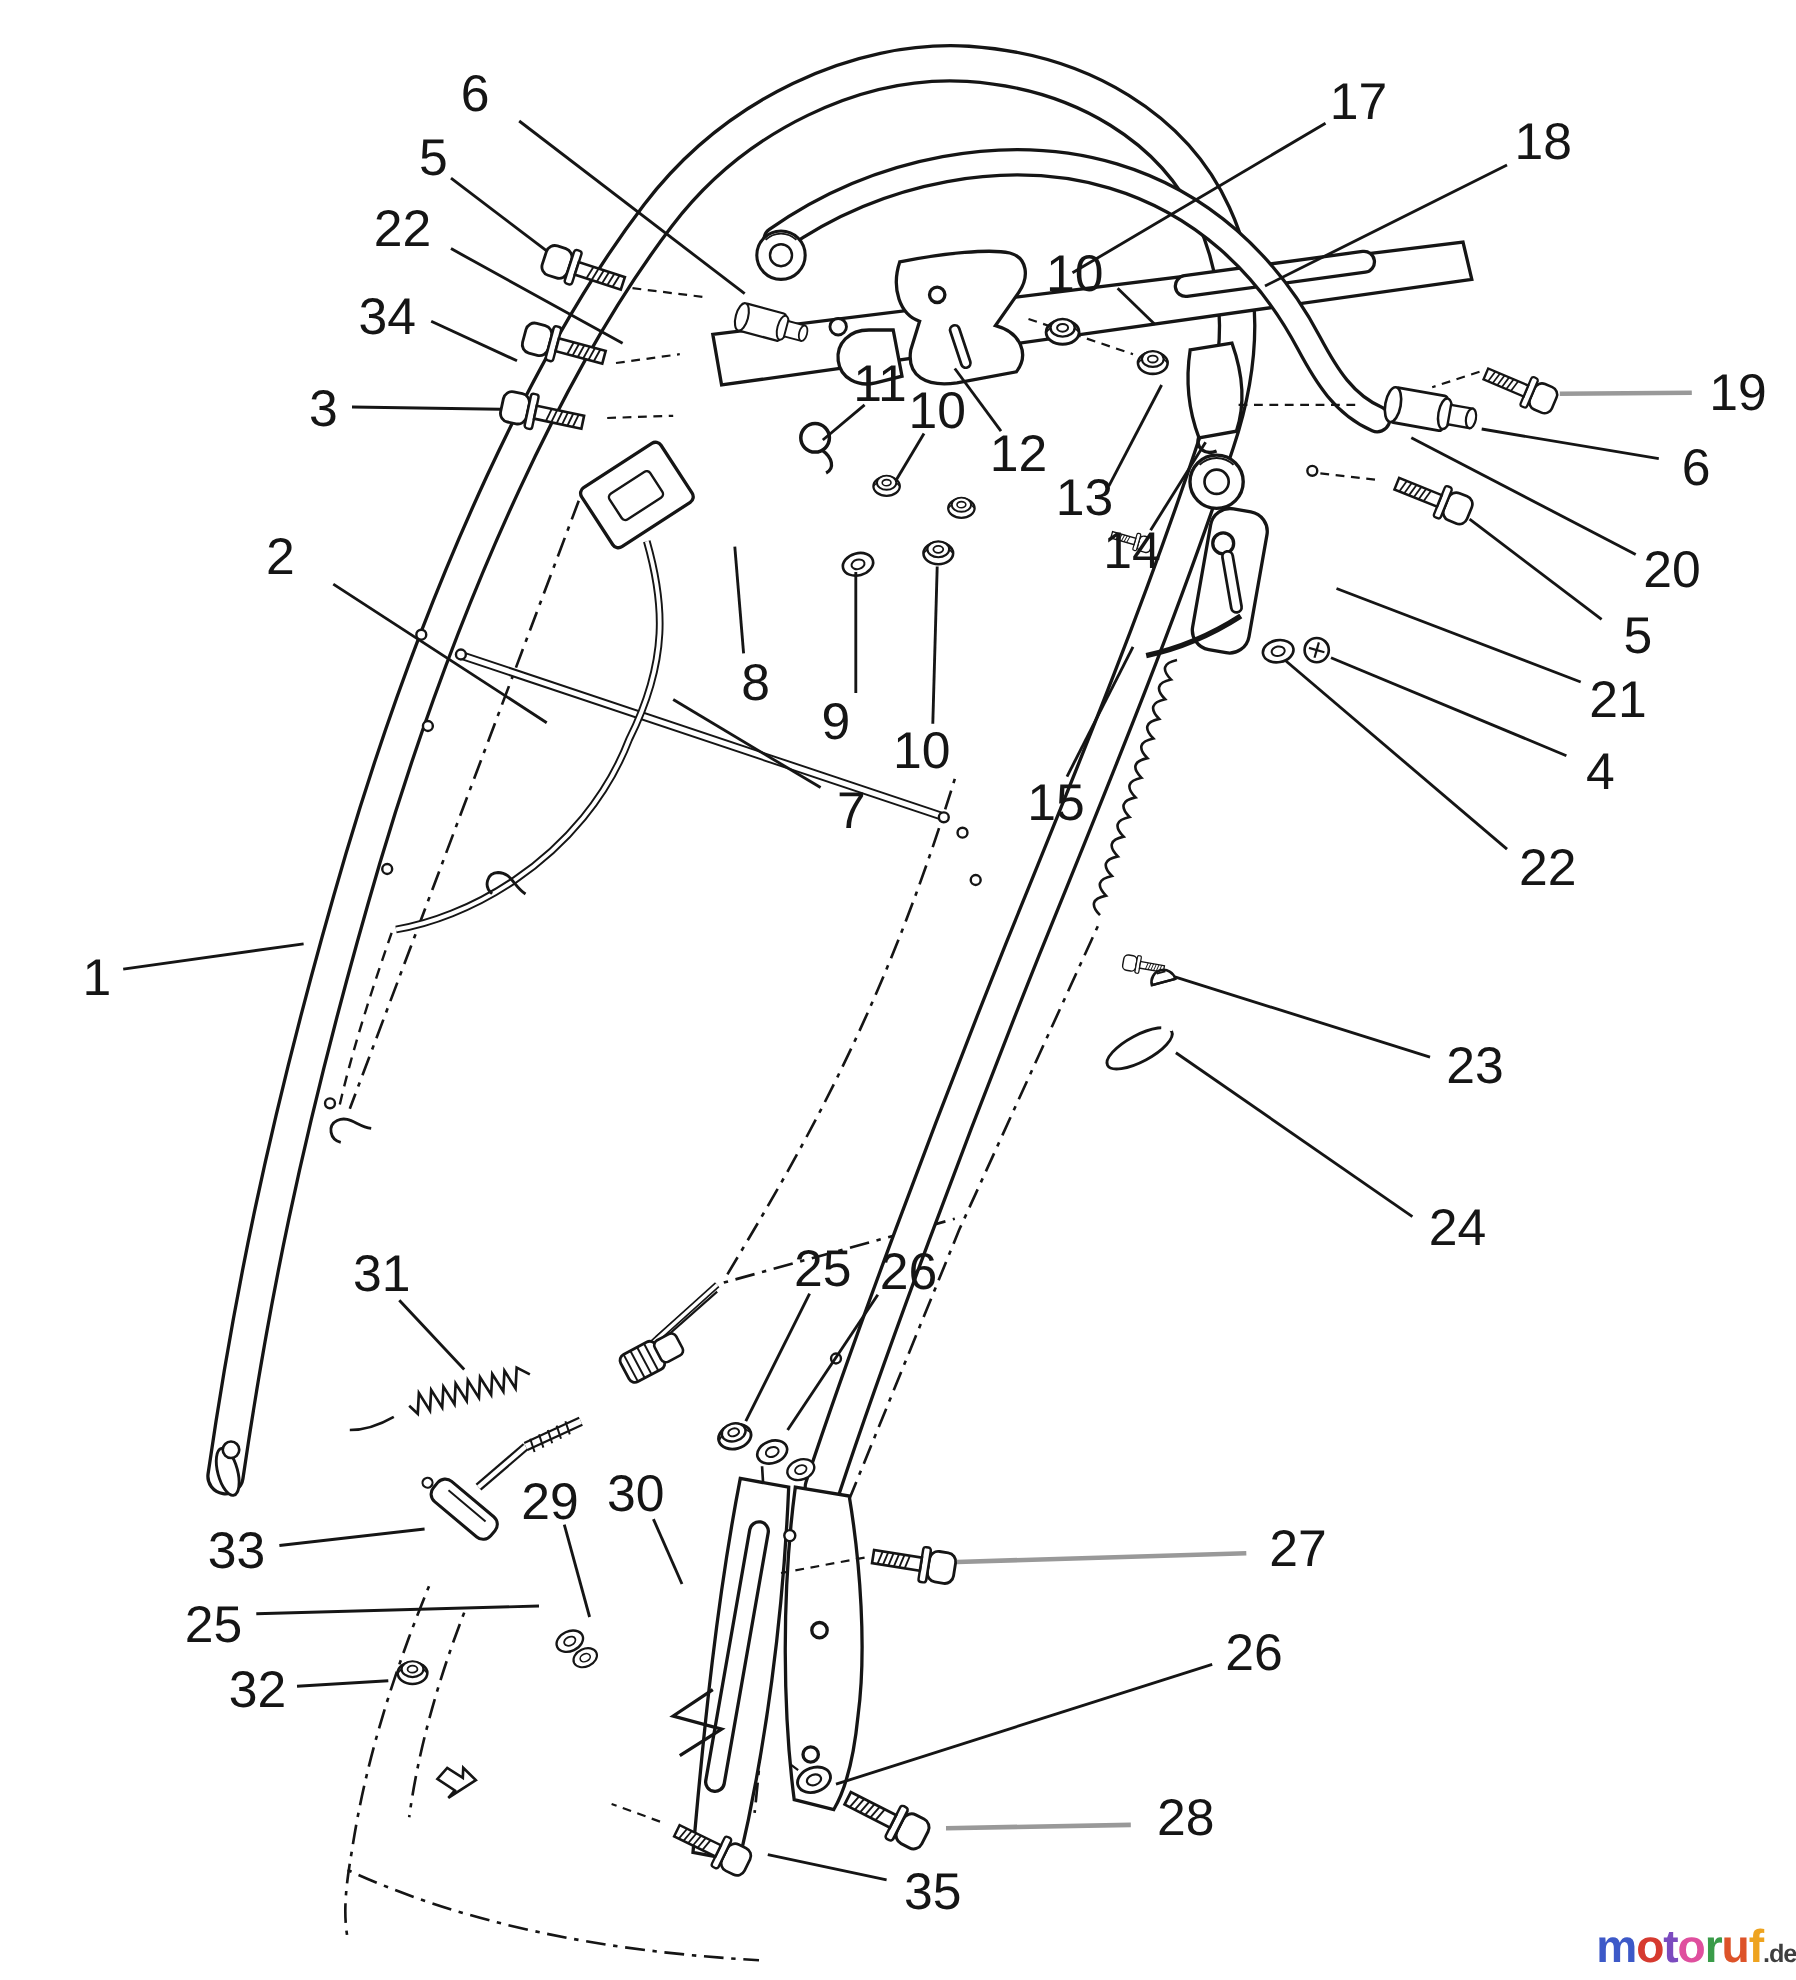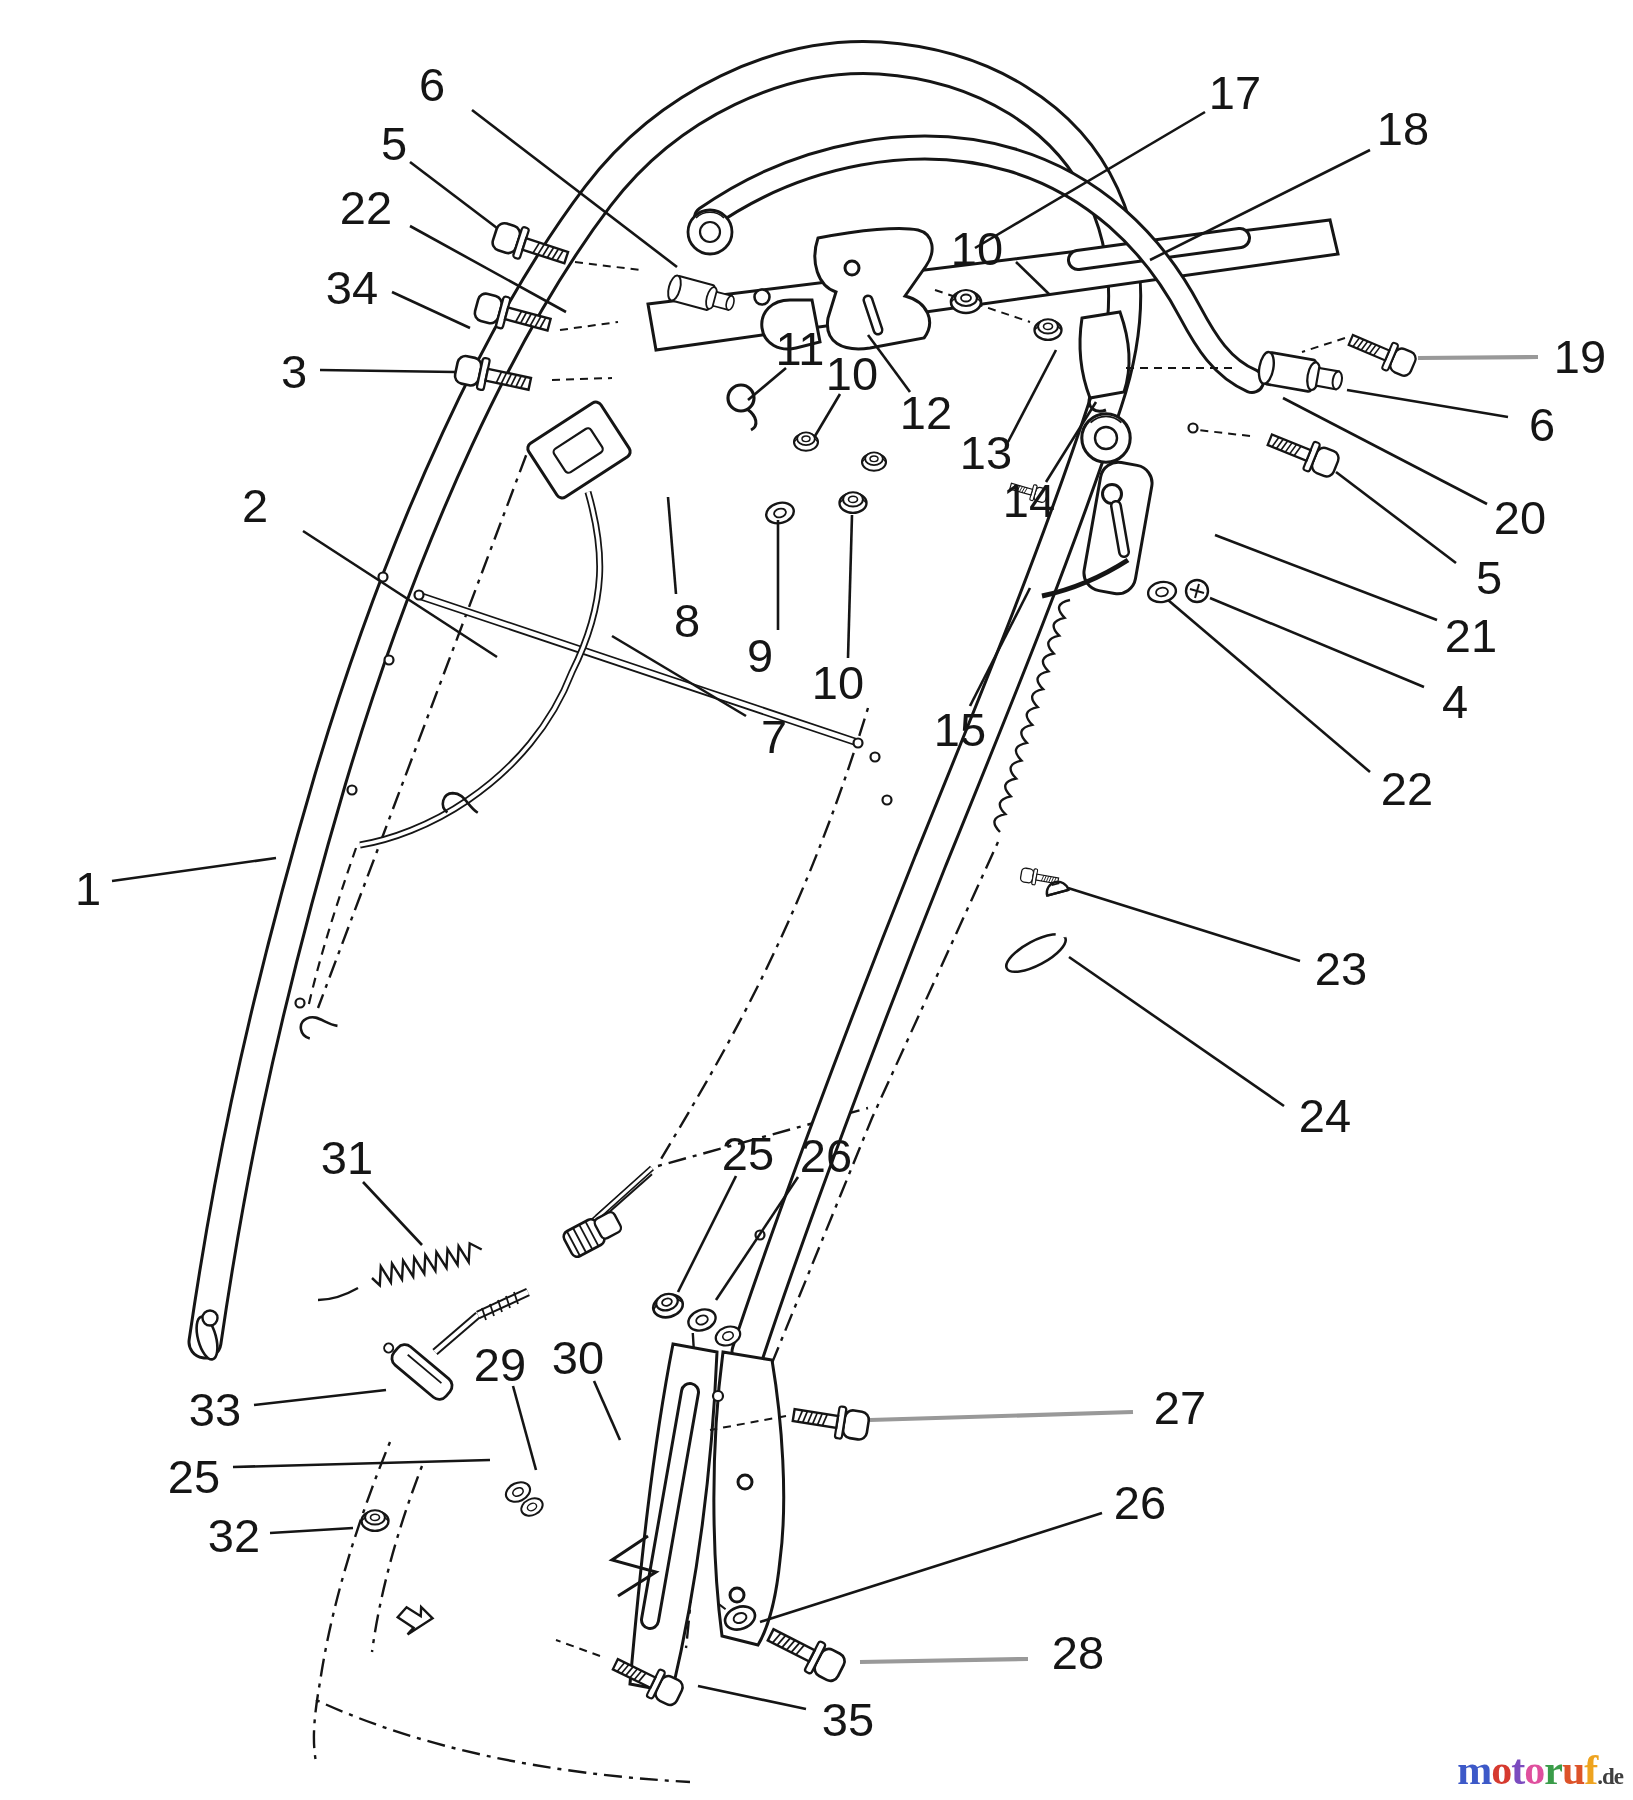--- a/index.html
+++ b/index.html
@@ -1,20 +1,20 @@
 <!DOCTYPE html>
 <html><head>
 <meta charset="utf-8">
 <style>
   html,body{margin:0;padding:0;background:#ffffff;}
   body{width:1633px;height:1800px;position:relative;font-family:"DejaVu Sans",sans-serif;overflow:hidden;}
   #stage{position:absolute;inset:0;}
   svg{display:block;}
   .callout-text{font-family:"Liberation Sans","DejaVu Sans",sans-serif;font-size:47px;fill:#151515;}
-  #watermark{position:absolute;right:10px;bottom:6px;font-family:Liberation Serif, serif;
+  #watermark{position:absolute;right:0;bottom:6px;font-family:Liberation Sans, sans-serif;
              font-weight:bold;font-size:42px;letter-spacing:-1px;user-select:none;}
   #watermark .suffix{font-size:23px;font-weight:bold;}
 </style>
 </head>
 <body>
 
 <div id="stage">
 <svg id="diagram" viewBox="0 0 1633 1800" width="1633" height="1800">
 
   <g id="phantom" fill="none" stroke="#151515" stroke-width="2.4" stroke-dasharray="4 7 18 7">

